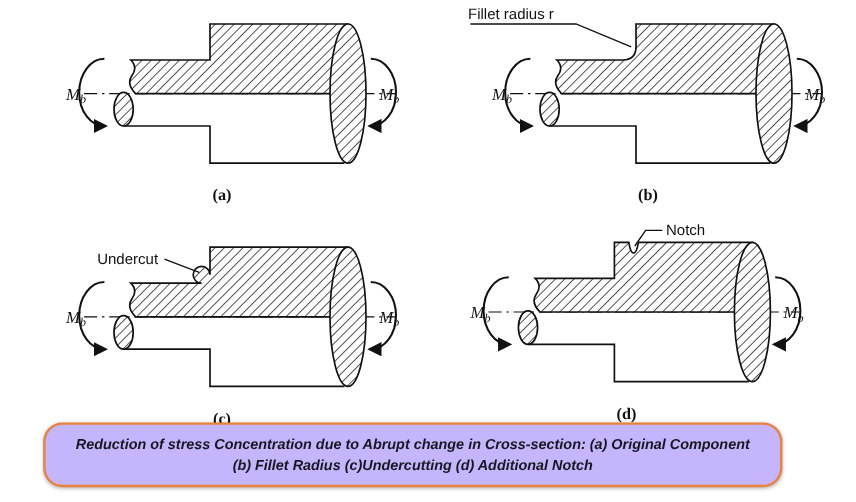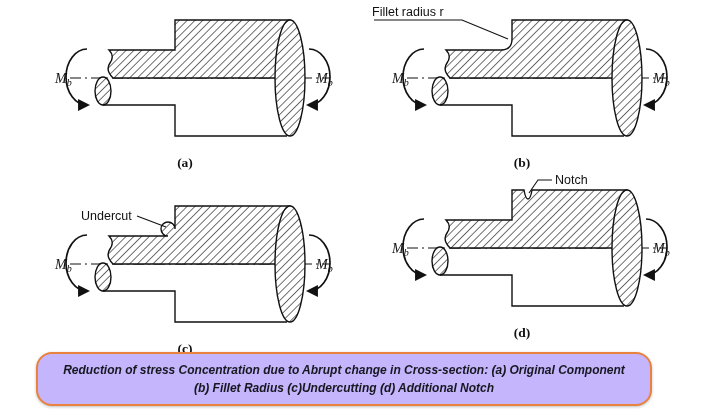--- a/index.html
+++ b/index.html
@@ -1,22 +1,22 @@
 <!DOCTYPE html>
 <html><head>
 <meta charset="utf-8">
 <style>
   html,body{margin:0;padding:0;background:#ffffff;}
   #stage{position:relative;width:713px;height:418px;background:#ffffff;overflow:hidden;
          font-family:"Liberation Sans",sans-serif;}
   .panel{position:absolute;width:320px;height:172px;}
   #panel-a{left:25px;top:2px;}
-  #panel-b{left:362px;top:2px;}
+  #panel-b{left:380px;top:2px;}
   #panel-c{left:25px;top:188px;}
-  #panel-d{left:362px;top:172px;}
+  #panel-d{left:362px;top:184px;}
   .panel svg{display:block;width:320px;height:172px;}
   .outline{fill:none;stroke:#111;stroke-width:1.4;}
   .section{fill:url(#hatch);stroke:#111;stroke-width:1.4;}
   .endface{fill:url(#hatch);stroke:#111;stroke-width:1.4;}
   .centerline{stroke:#111;stroke-width:1;stroke-dasharray:11 4 2 4;fill:none;}
   .moment-arc{fill:none;stroke:#111;stroke-width:1.7;}
   .leader{fill:none;stroke:#111;stroke-width:1.1;}
   .mlabel{font-family:"Liberation Serif",serif;font-style:italic;font-size:14px;fill:#111;}
   .msub{font-size:10px;}
   .tag{font-family:"Liberation Serif",serif;font-weight:bold;font-size:13.5px;fill:#111;}

